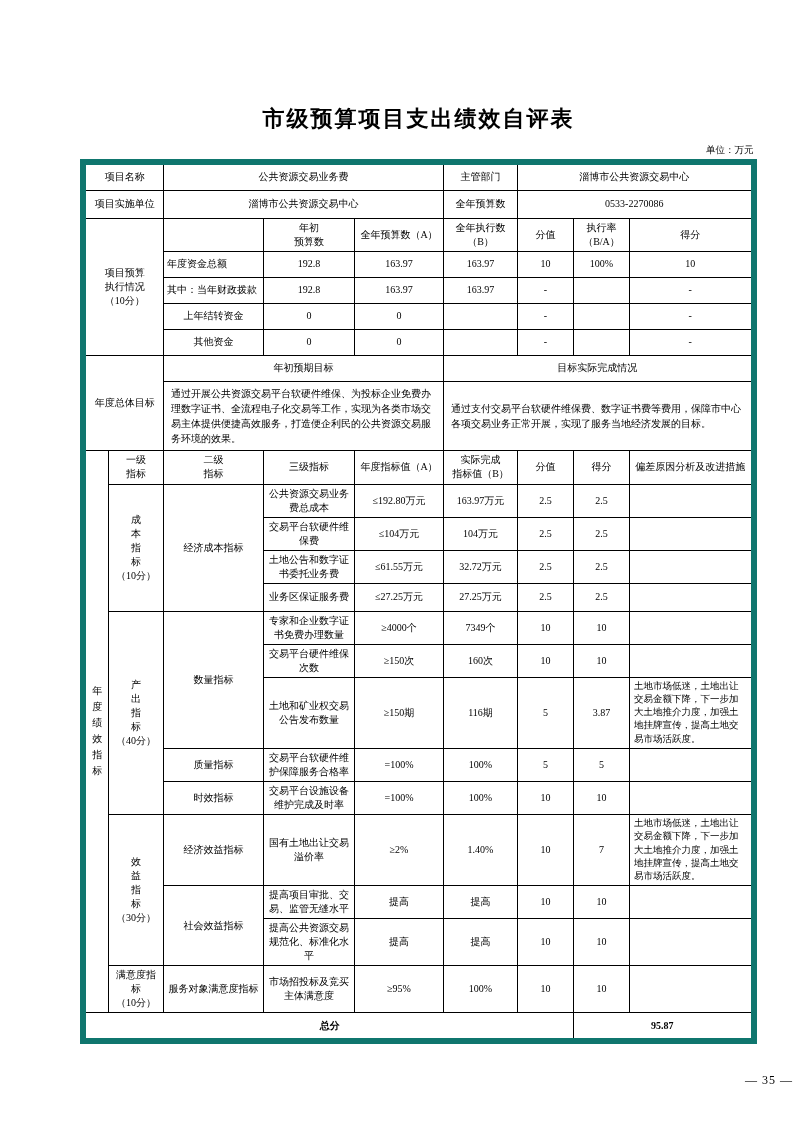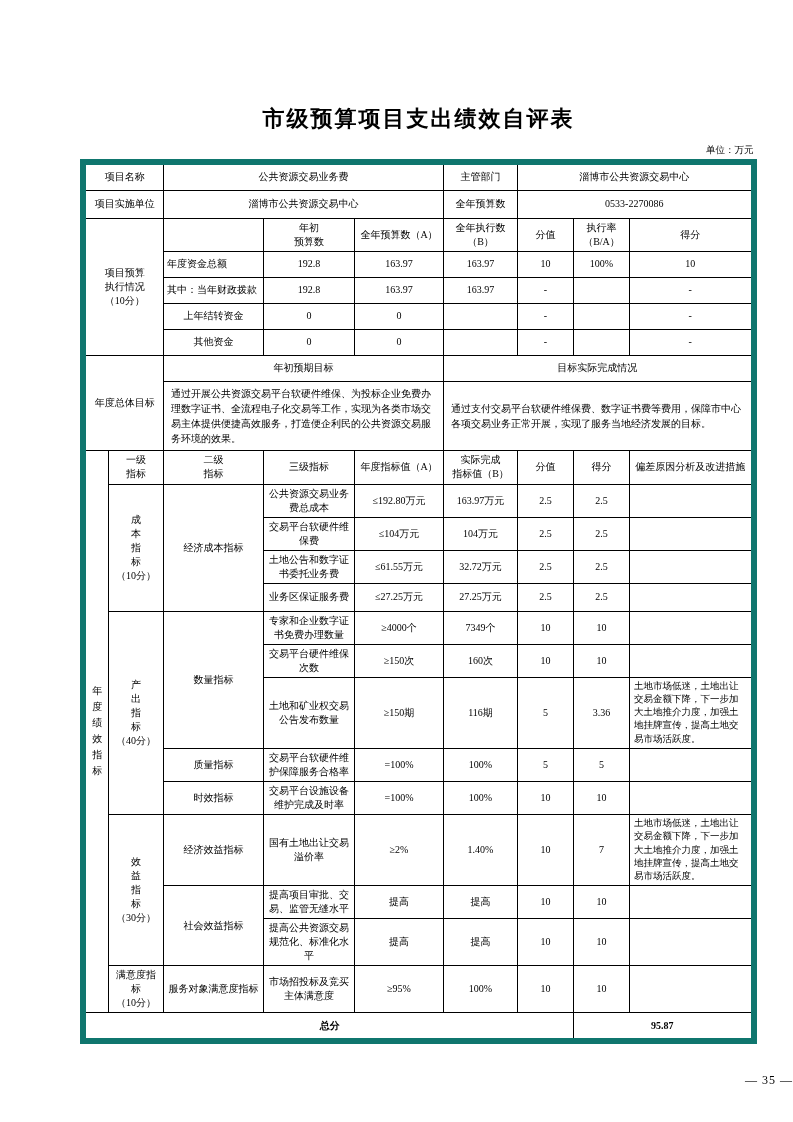--- a/index.html
+++ b/index.html
@@ -208,21 +208,21 @@
       <td>160次</td>
       <td>10</td>
       <td>10</td>
       <td class="remark"></td>
     </tr>
     <tr style="height:50px">
       <td>土地和矿业权交易公告发布数量</td>
       <td>≥150期</td>
       <td>116期</td>
       <td>5</td>
-      <td>3.36</td>
+      <td>3.87</td>
       <td class="remark">土地市场低迷，土地出让交易金额下降，下一步加大土地推介力度，加强土地挂牌宣传，提高土地交易市场活跃度。</td>
     </tr>
     <tr style="height:30px">
       <td>质量指标</td>
       <td>交易平台软硬件维护保障服务合格率</td>
       <td>=100%</td>
       <td>100%</td>
       <td>5</td>
       <td>5</td>
       <td class="remark"></td>

